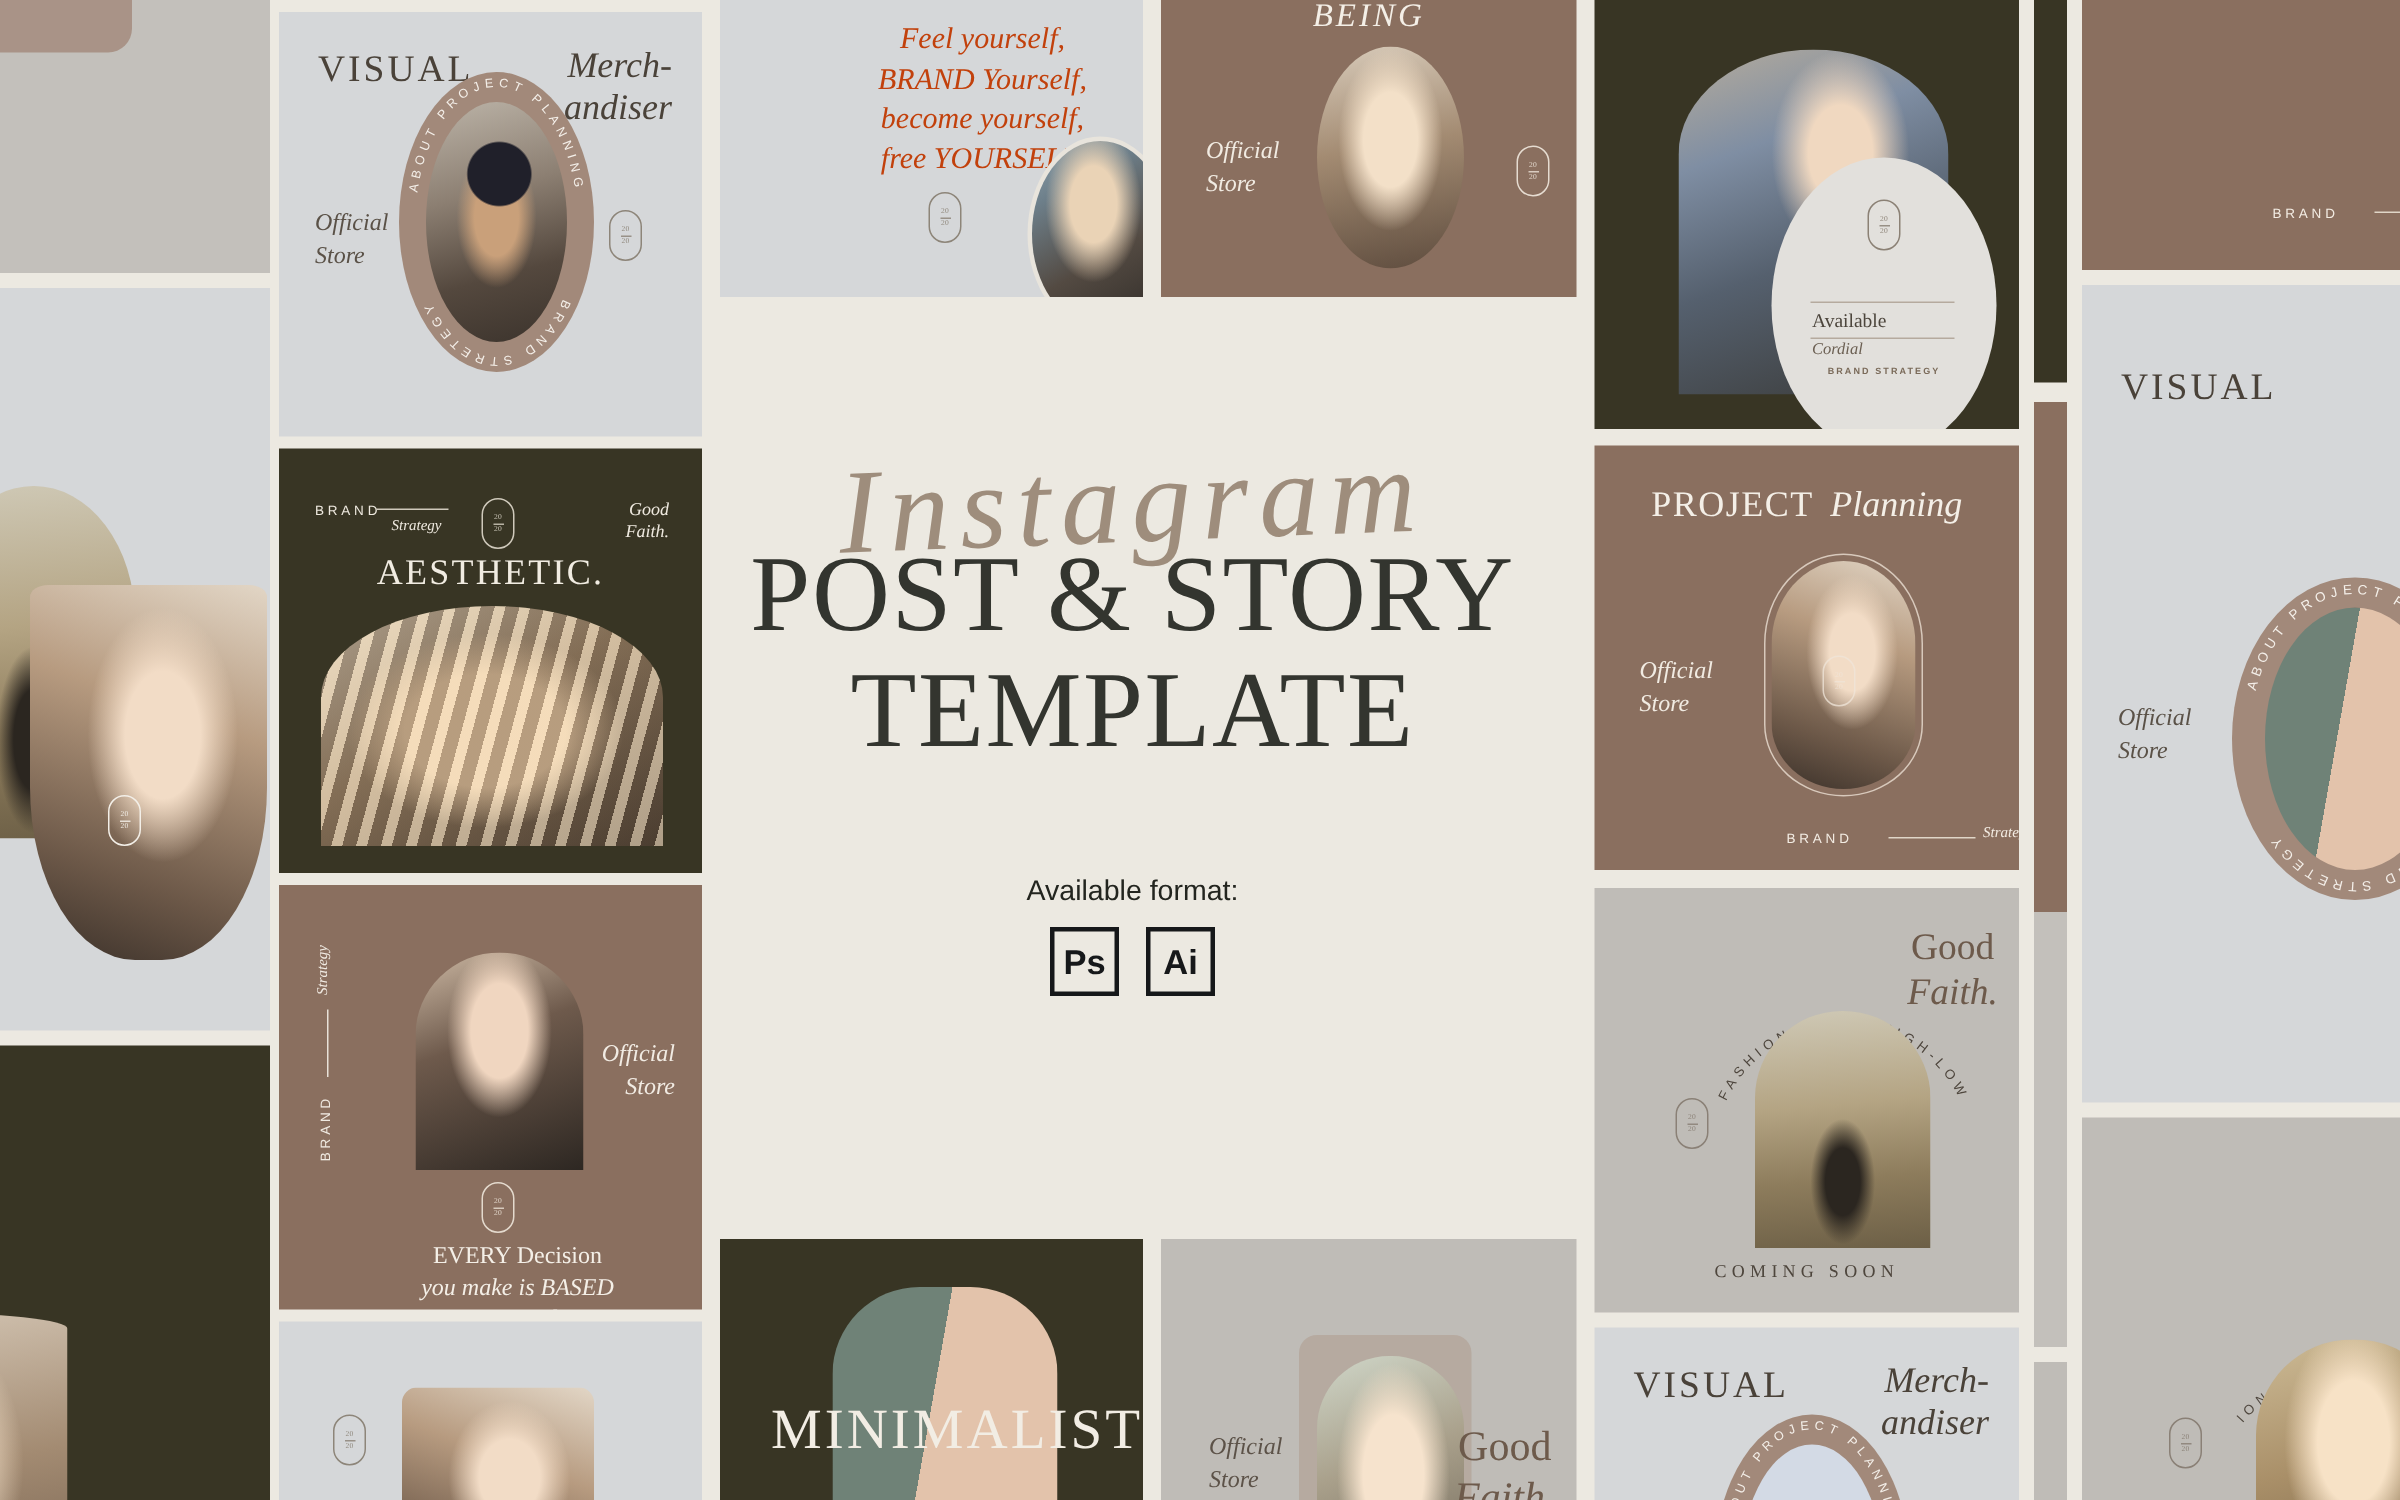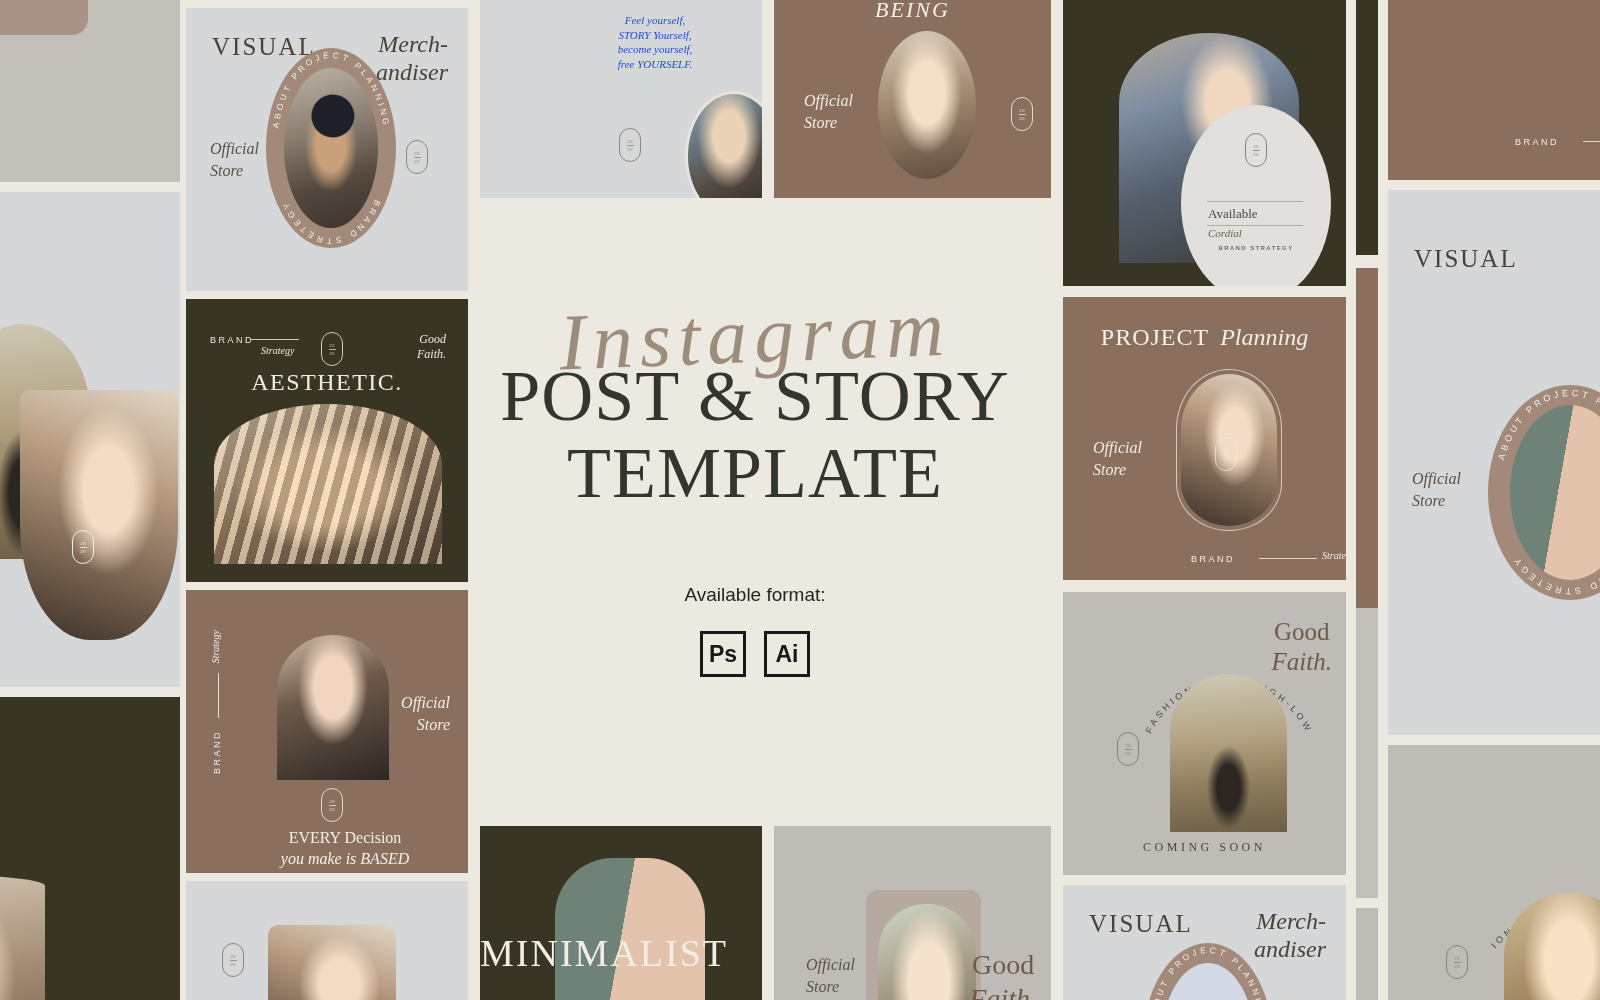--- a/index.html
+++ b/index.html
@@ -95,21 +95,21 @@
     font-family: "Liberation Serif", serif;
     color: #33352f; font-size: 72px; line-height: .98;
     letter-spacing: 1px;
   }
   .hero-sub { font-family: "Liberation Sans", sans-serif; font-size: 23px; color:#33352f; }
   .hero-avail { font-family: "Liberation Sans", sans-serif; font-size: 19px; color:#23251f; }
   .fmt-row { display:flex; gap: 18px; justify-content:center; margin-top: 12px; }
   .fmt-box {
     width: 46px; height: 46px; border: 3px solid #16181a;
     display:flex; align-items:center; justify-content:center;
-    font-family: "Liberation Sans", sans-serif; font-weight: 700; font-size: 23px; color:#16181a;margin-top:13px;
+    font-family: "Liberation Sans", sans-serif; font-weight: 700; font-size: 23px; color:#16181a;
   }
 </style>
 </head>
 <body>
 
 <div class="stage">
 
   <div class="card bg-warmgrey" style="left:-110px; top:-118px; width:200px; height:260px; border-radius:0 0 14px 0;">
   </div>
   <div class="card bg-taupe" style="left:-110px; top:-120px; width:200px; height:155px; border-radius:0 0 16px 0;">
@@ -216,39 +216,39 @@
     <div class="photo ph-d" style="left:82px; top:44px; width:128px; height:150px; border-radius:10px;"></div>
     <div class="badge2020" style="left:36px; top:62px; color:#8d8579;">
       <span>20</span>
       <span class="bline"></span>
       <span>20</span>
     </div>
   </div>
 
   <div class="card bg-lightgrey" style="left:480px; top:-85px; width:282px; height:283px;">
 
-    <div class="serif" style="position:absolute; left:95px; top:98px; width:160px; text-align:center; font-size:11px; line-height:1.33; color:#1d4ed8;">
+    <div class="serif" style="position:absolute; left:95px; top:98px; width:160px; text-align:center; font-size:20px; line-height:1.33; color:#c2410c;">
       <div><span class="ital">Feel yourself,</span></div>
-      <div class="ital">STORY Yourself,</div>
+      <div class="ital">BRAND Yourself,</div>
       <div class="ital">become yourself,</div>
       <div class="ital">free YOURSELF.</div>
     </div>
     <div class="badge2020" style="left:139px; top:213px; color:#8d8579;">
       <span>20</span>
       <span class="bline"></span>
       <span>20</span>
     </div>
     <div class="photo oval" style="left:205px; top:176px; width:97px; height:130px; background:#e8e4dc; padding:3px;">
       <div class="photo oval ph-e" style="left:3px; top:3px; width:91px; height:124px;"></div>
     </div>
   </div>
 
   <div class="card bg-darkolive" style="left:480px; top:826px; width:282px; height:260px;">
     <div class="photo ph-leaf" style="left:75px; top:32px; width:150px; height:230px; border-radius:58px 58px 0 0;"></div>
-    <div class="serif" style="position:absolute; left:0; right:0; top:105px; text-align:left; font-size:38px; letter-spacing:2px; color:#f2ede4;">MINIMALIST</div>
+    <div class="serif" style="position:absolute; left:0; right:0; top:105px; text-align:right; font-size:38px; letter-spacing:2px; color:#f2ede4;">MINIMALIST</div>
   </div>
 
   <div class="card bg-brown" style="left:774px; top:-85px; width:277px; height:283px;">
     <div class="serif ital" style="position:absolute; left:0; right:0; top:82px; text-align:center; font-size:22px; letter-spacing:2px; color:#f4efe7;">BEING</div>
     <div class="label-official" style="position:absolute; left:30px; top:175px; color:#f1ebe2;">
       <div>Official</div>
       <div>Store</div>
     </div>
     <div class="photo oval ph-f" style="left:104px; top:116px; width:98px; height:148px;"></div>
     <div class="badge2020" style="right:18px; top:182px; color:#e6dcd1;">

